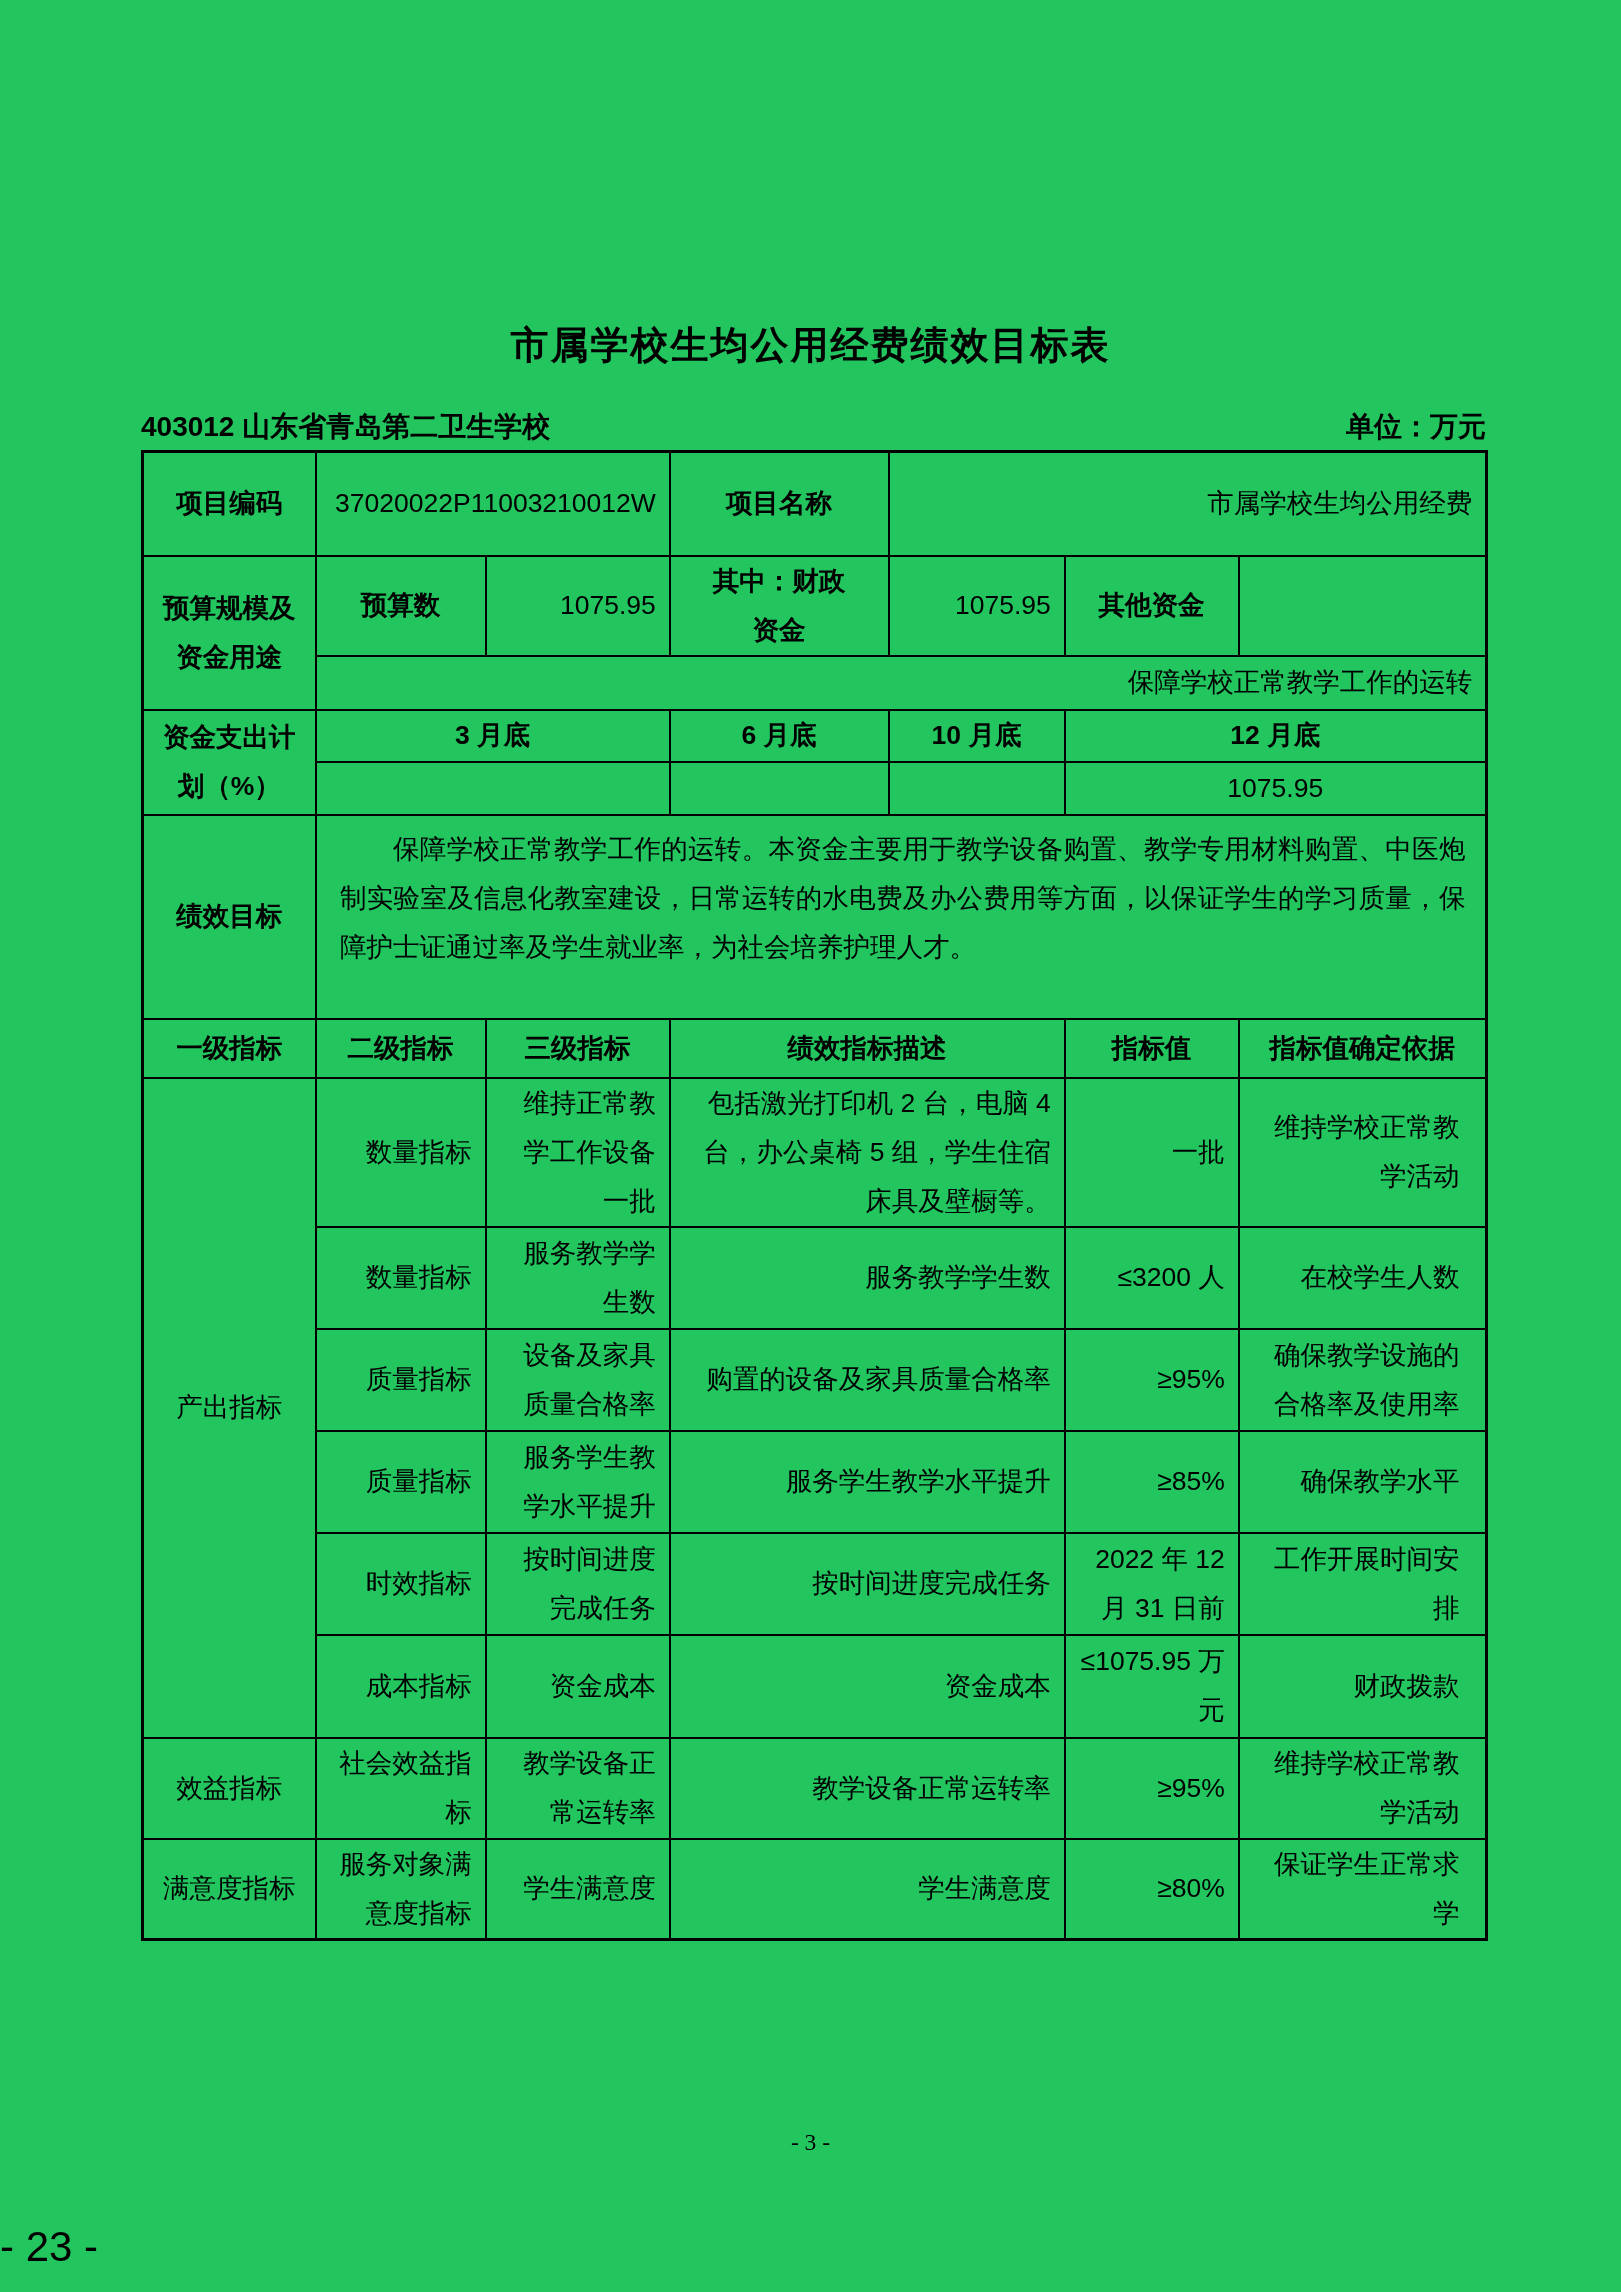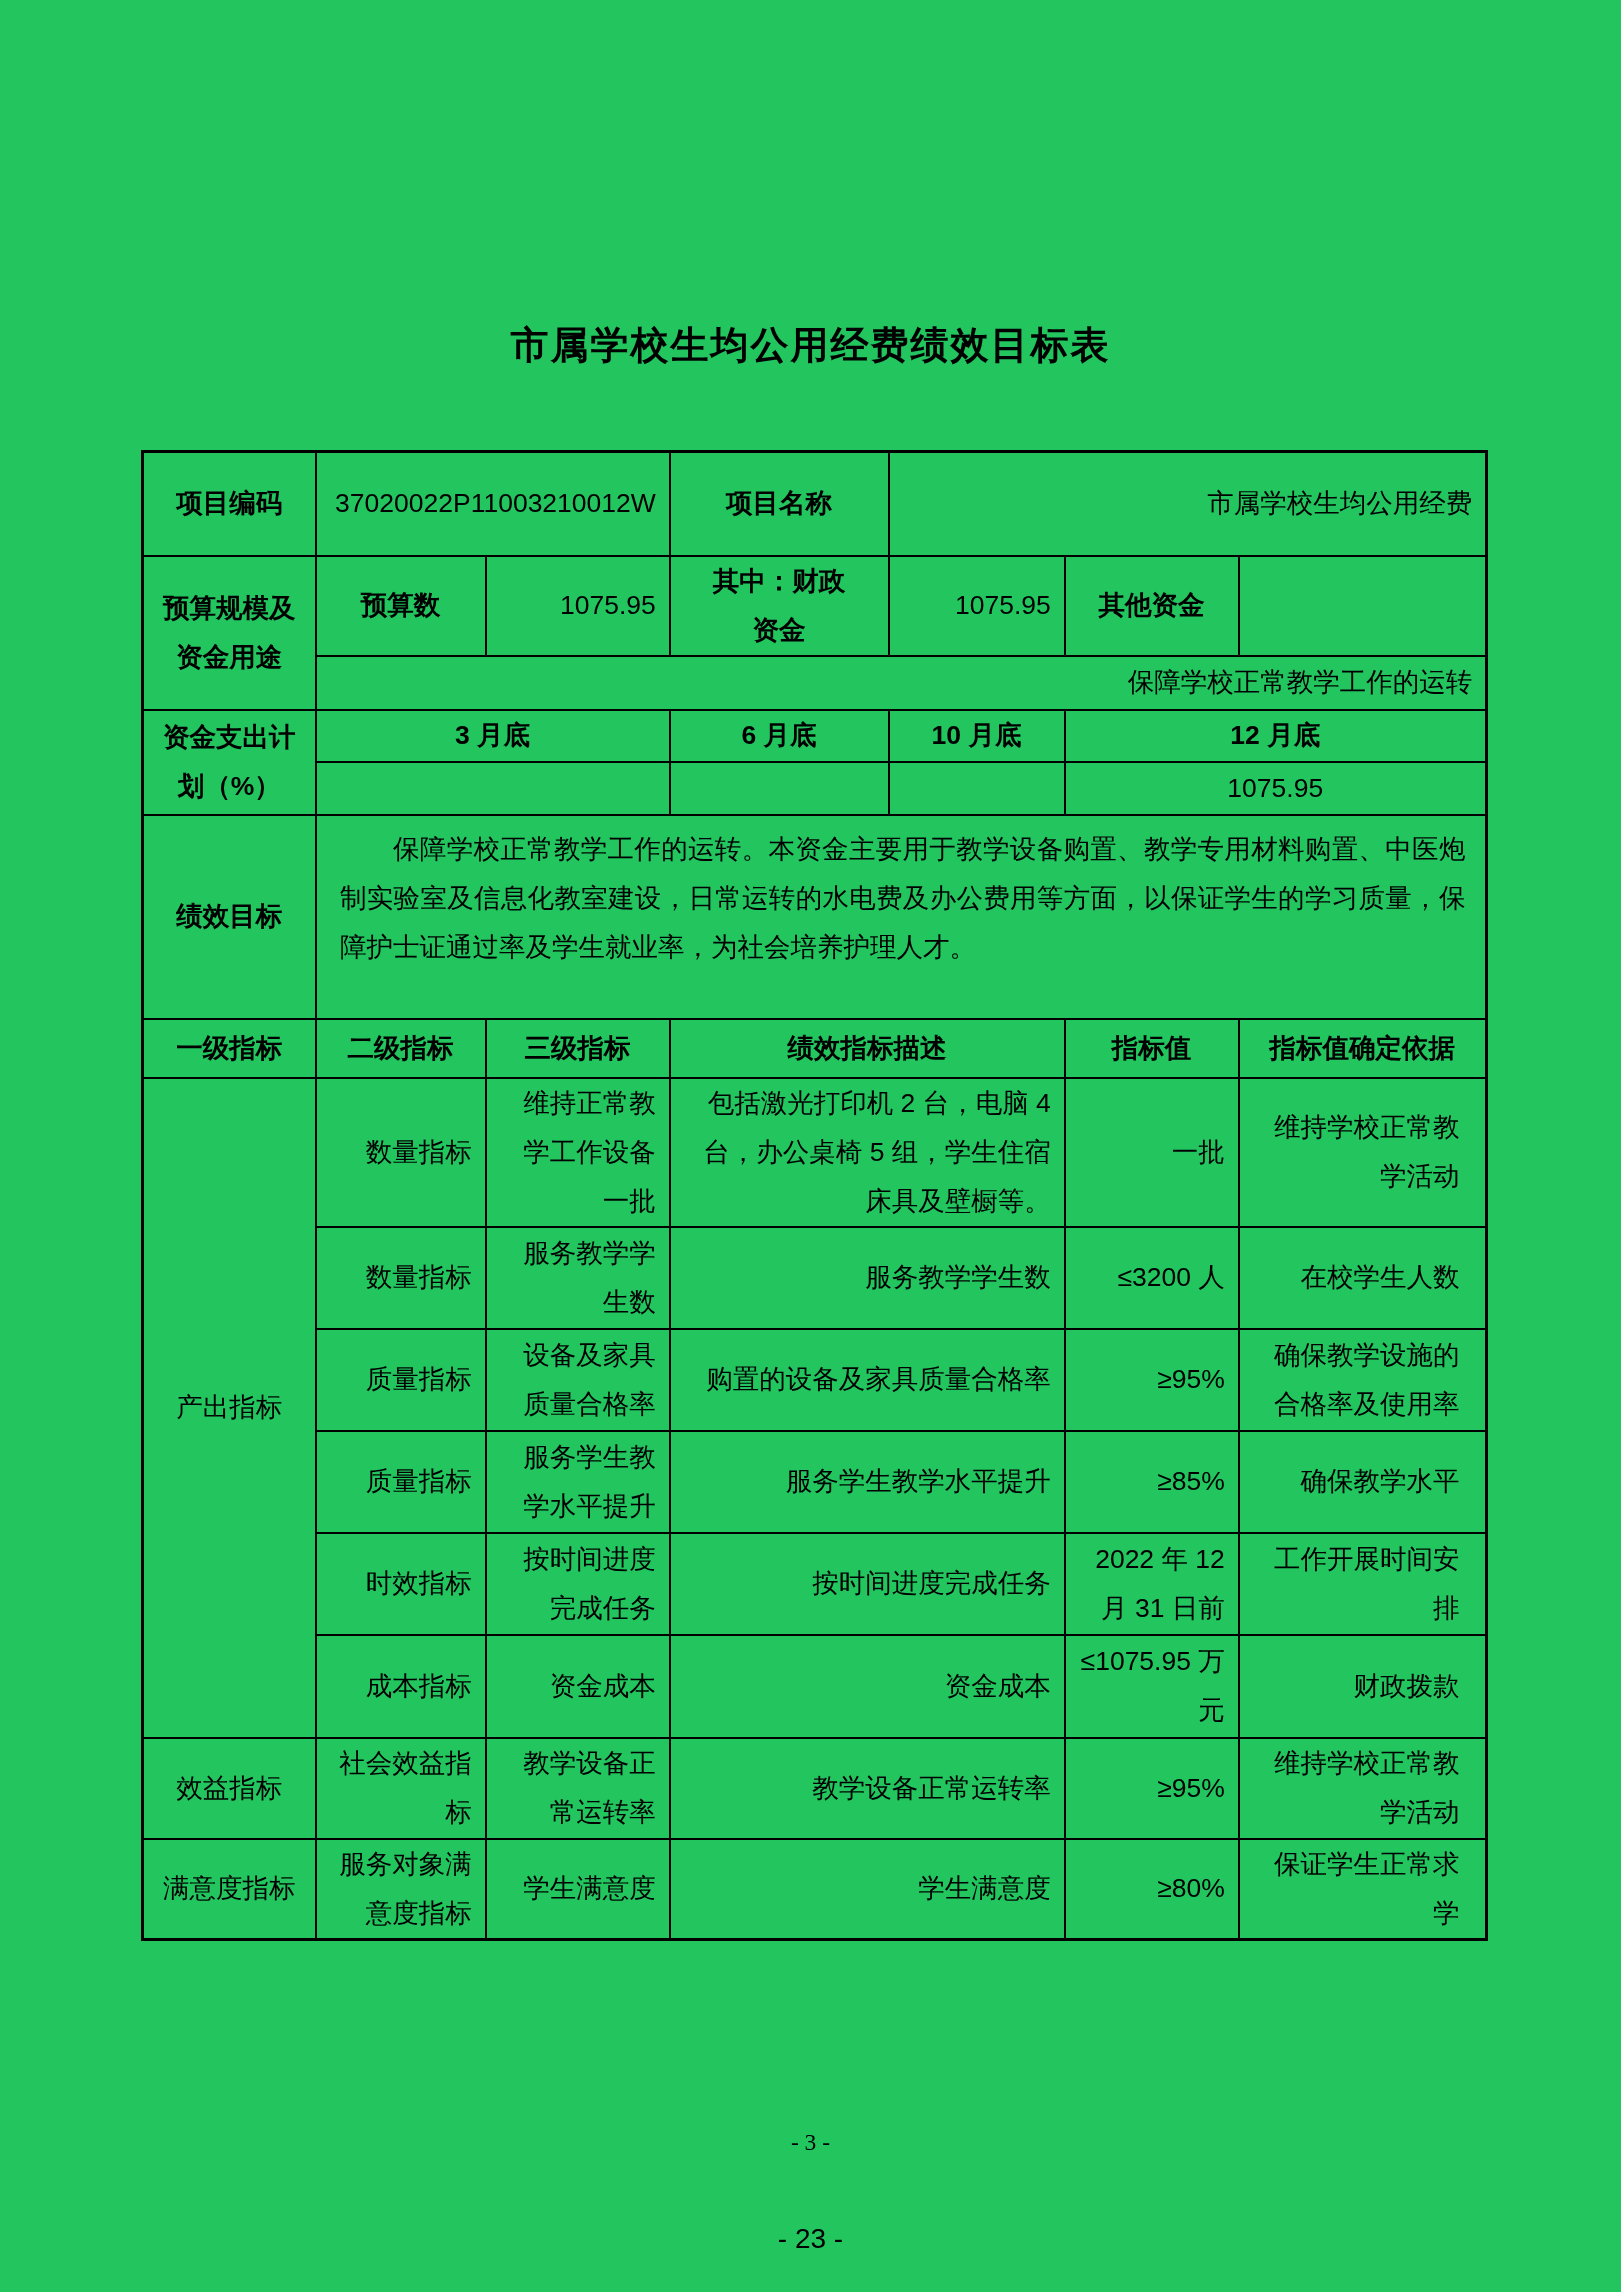--- a/index.html
+++ b/index.html
@@ -62,31 +62,34 @@
   .footnote-inner {
     position: absolute;
     top: 2129px; left: 0; right: 0;
     text-align: center;
     font-family: "Liberation Serif", "DejaVu Serif", serif;
     font-size: 23.5px;
   }
   .footnote-outer {
     position: absolute;
     top: 2223px; left: 0; right: 0;
-    text-align: center;
-    font-size: 28px;
+    font-size: 42px;
   }
 </style>
 </head>
 <body>
 
 <div class="page">
 
   <div class="doc-title">市属学校生均公用经费绩效目标表</div>
 
+  <div class="sub-row">
+    <span>403012 山东省青岛第二卫生学校</span>
+    <span>单位：万元</span>
+  </div>
 
   <div class="tbl-wrap">
     <table>
       <colgroup>
         <col style="width:173px">
           <col style="width:170px">
           <col style="width:184px">
         <col style="width:219px">
           <col style="width:176px">
           <col style="width:174px">

